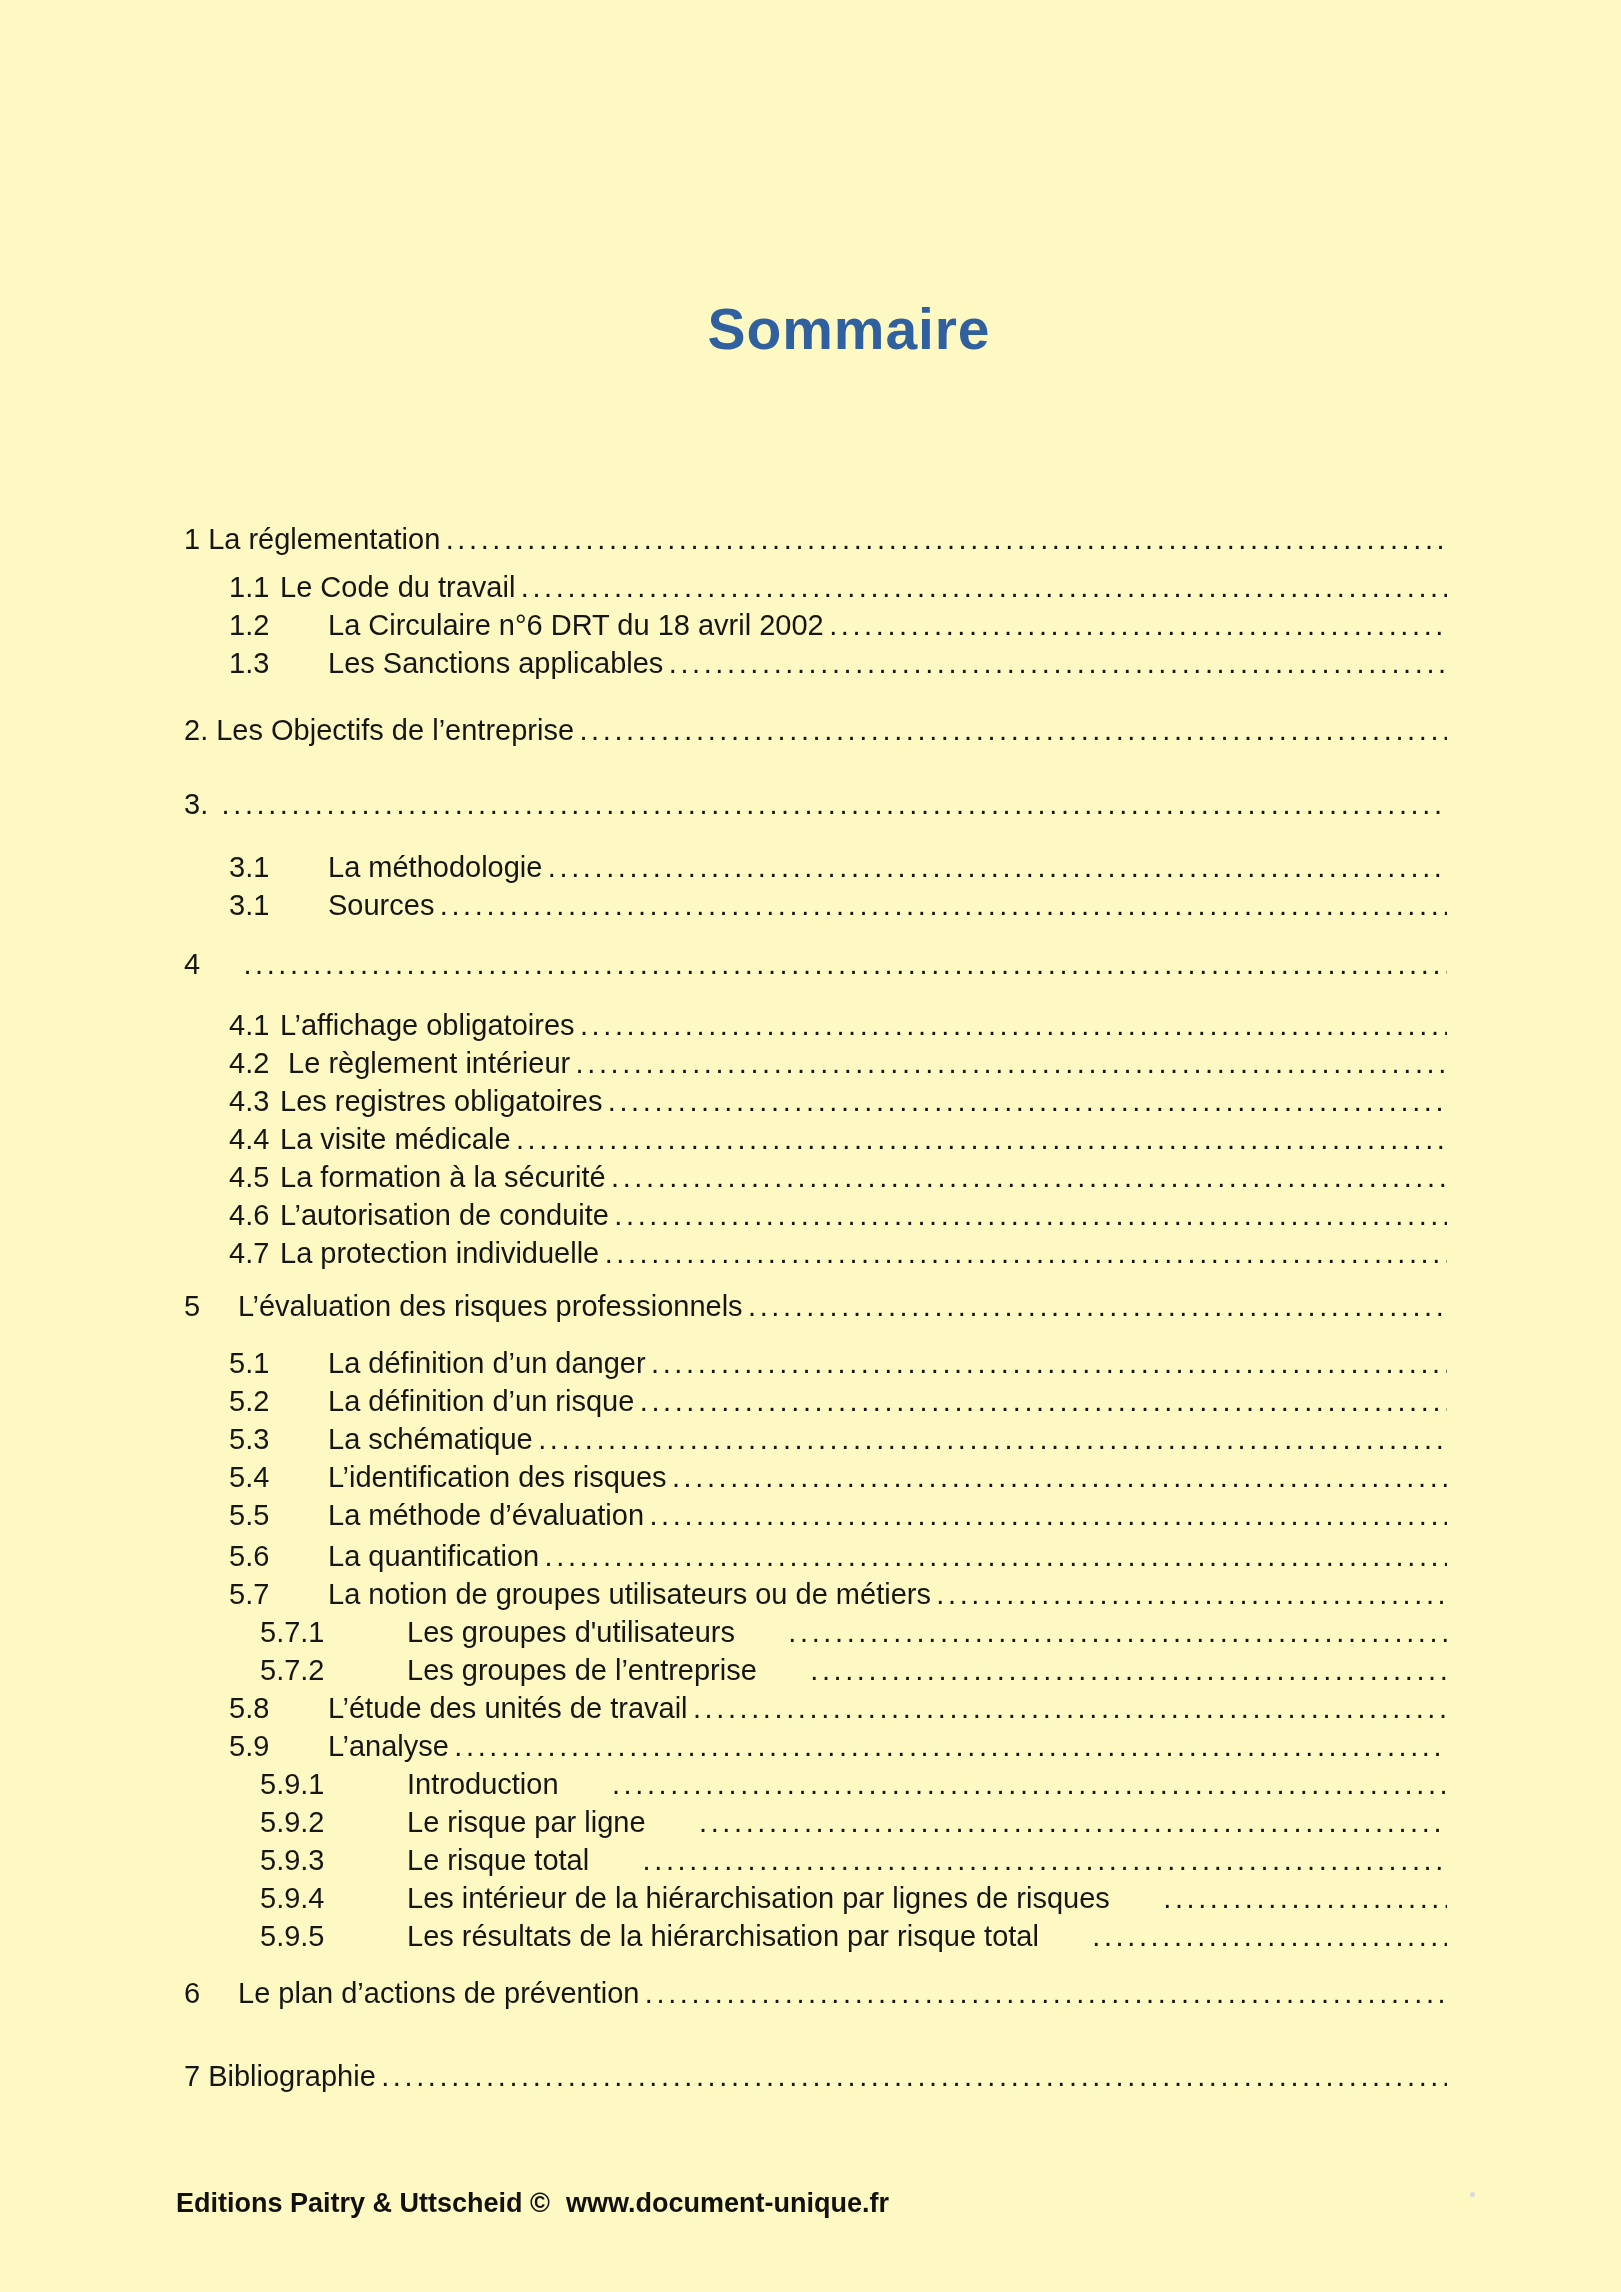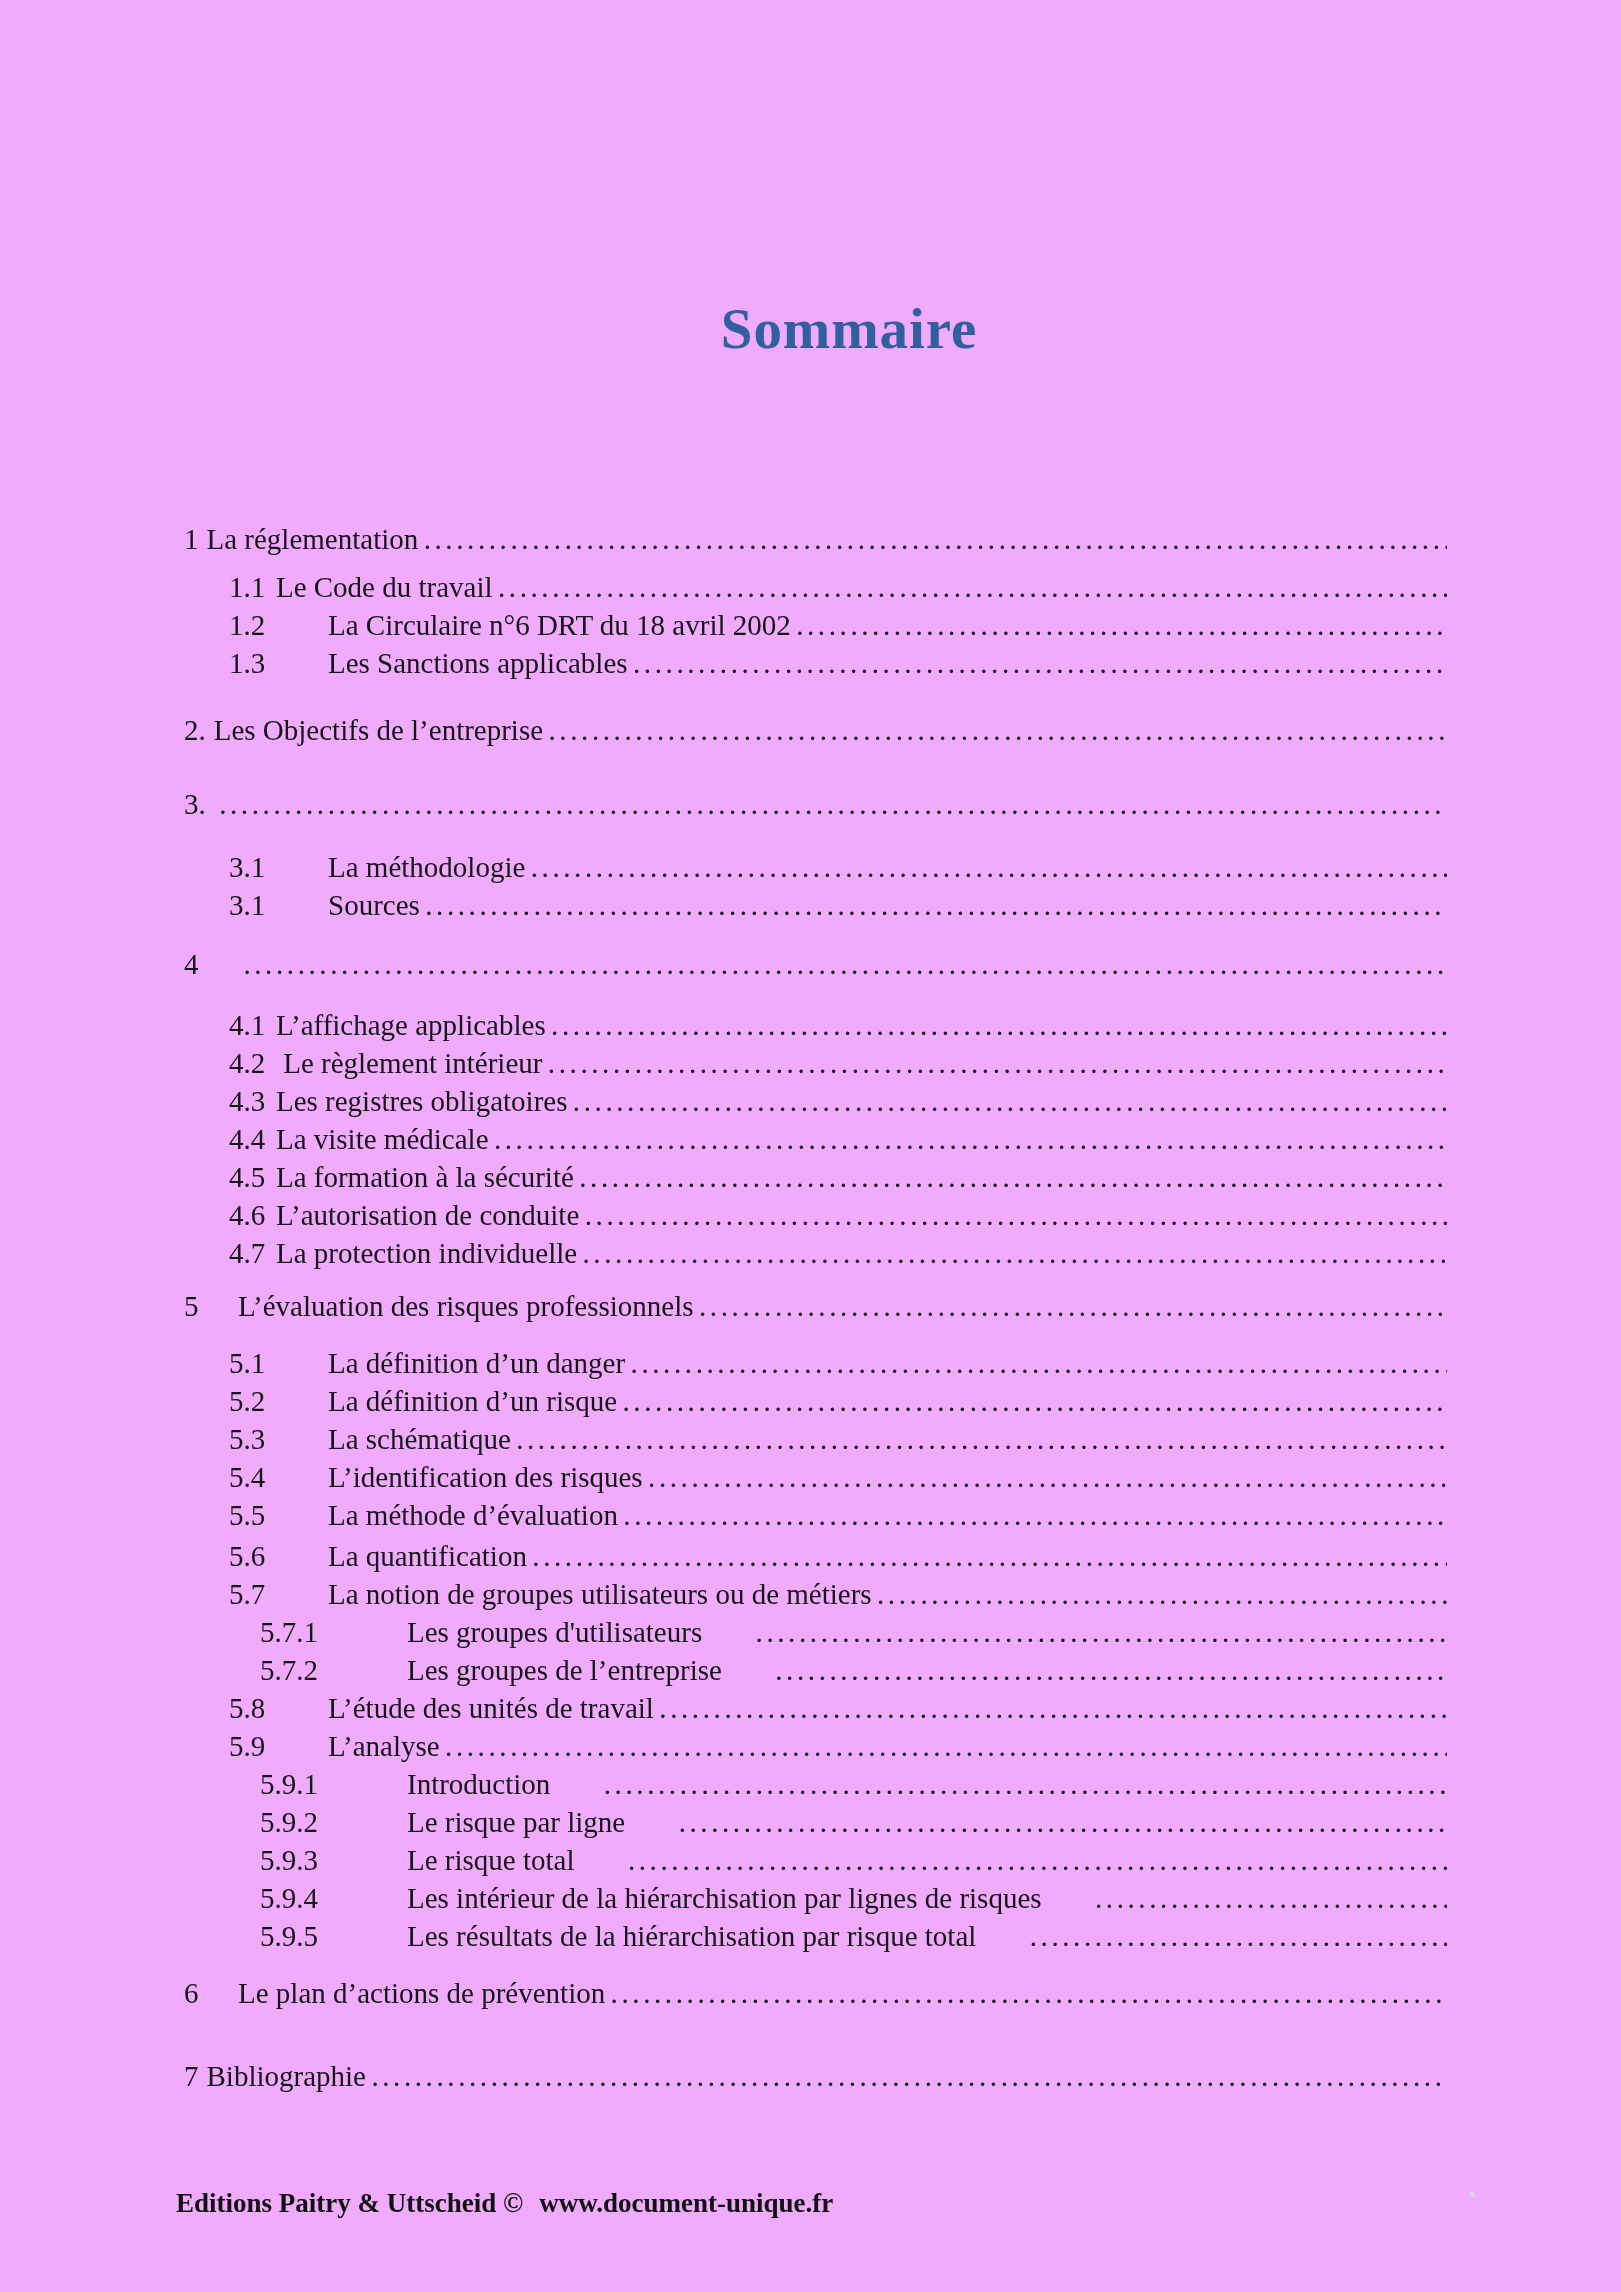--- a/index.html
+++ b/index.html
@@ -1,21 +1,21 @@
 <!DOCTYPE html>
 <html style="font-size:14.3px"><head>
 <meta charset="utf-8">
 <style>
   html,body{margin:0;padding:0;background:#e8e8e8;}
   .page{
     position:relative;
     width:1622px;height:2293px;
-    background:#f0abfc;
+    background:#fef9c3;
     overflow:hidden;
-    font-family:Liberation Serif, serif;
+    font-family:Liberation Sans, sans-serif;
   }
   .doc-title{
     position:absolute;
     top:296px;left:849px;
     transform:translateX(-50%);
     font-size:57px;
     font-weight:bold;
     letter-spacing:0.9px;
     white-space:nowrap;
   }
@@ -114,21 +114,21 @@
         <span class="num">3.1</span>
         <span class="label">Sources</span>
         <span class="dots">............................................................................................................................................................................................................................</span>
       </div>
     <div class="row l1 tab" style="margin-top:21.5px">
         <span class="num">4</span>
         <span class="dots">............................................................................................................................................................................................................................</span>
       </div>
     <div class="row l2 sp" style="margin-top:22.4px">
         <span class="num">4.1</span>
-        <span class="label">L’affichage applicables</span>
+        <span class="label">L’affichage obligatoires</span>
         <span class="dots">............................................................................................................................................................................................................................</span>
       </div>
     <div class="row l2 sp">
         <span class="num">4.2</span>
         <span class="label"> Le règlement intérieur</span>
         <span class="dots">............................................................................................................................................................................................................................</span>
       </div>
     <div class="row l2 sp">
         <span class="num">4.3</span>
         <span class="label">Les registres obligatoires</span>

